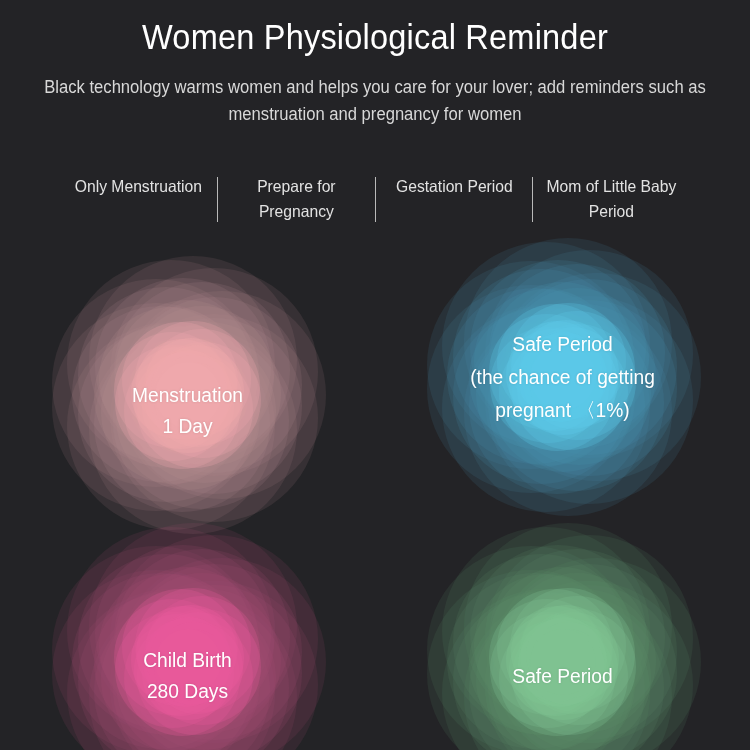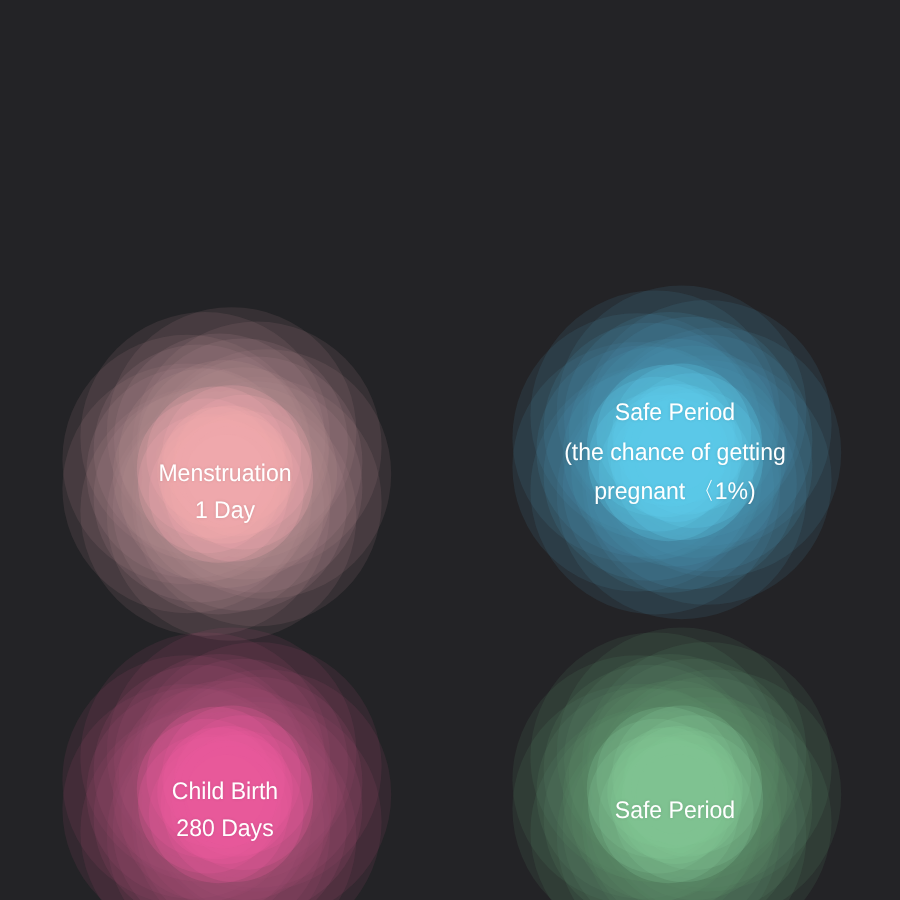--- a/index.html
+++ b/index.html
@@ -117,21 +117,38 @@
     white-space:pre-line;
     text-shadow:0 0 3px rgba(0,0,0,0.12);
   }
   .label-wide { font-size:20px; line-height:33px; }
 </style>
 </head>
 <body>
 
 <div id="page">
 
-
+  <div class="header">
+    <div class="title">Women Physiological Reminder</div>
+    <div class="subtitle">Black technology warms women and helps you care for your lover; add reminders such as menstruation and pregnancy for women</div>
+  </div>
+
+  <div class="categories">
+    <div class="cat">Only
+Menstruation</div>
+    <div class="cat-div"></div>
+    <div class="cat">Prepare for
+Pregnancy</div>
+    <div class="cat-div"></div>
+    <div class="cat">Gestation
+Period</div>
+    <div class="cat-div"></div>
+    <div class="cat">Mom of Little
+Baby Period</div>
+  </div>
 
   <div class="blobs">
 
     <div class="blob-cell cell-tl">
       <div class="rosette">
           <div class="petal" style="width: 208px; height: 208px; left: 34px; top: 0px; background: rgba(184, 142, 146, 0.13); z-index: 10;"></div>
           <div class="petal" style="width: 208px; height: 208px; left: 26.0455px; top: 23.1661px; background: rgba(184, 142, 146, 0.13); z-index: 10;"></div>
           <div class="petal" style="width: 208px; height: 208px; left: 5.90404px; top: 35.4925px; background: rgba(184, 142, 146, 0.13); z-index: 10;"></div>
           <div class="petal" style="width: 208px; height: 208px; left: -17px; top: 31.2116px; background: rgba(184, 142, 146, 0.13); z-index: 10;"></div>
           <div class="petal" style="width: 208px; height: 208px; left: -31.9495px; top: 12.3264px; background: rgba(184, 142, 146, 0.13); z-index: 10;"></div>

